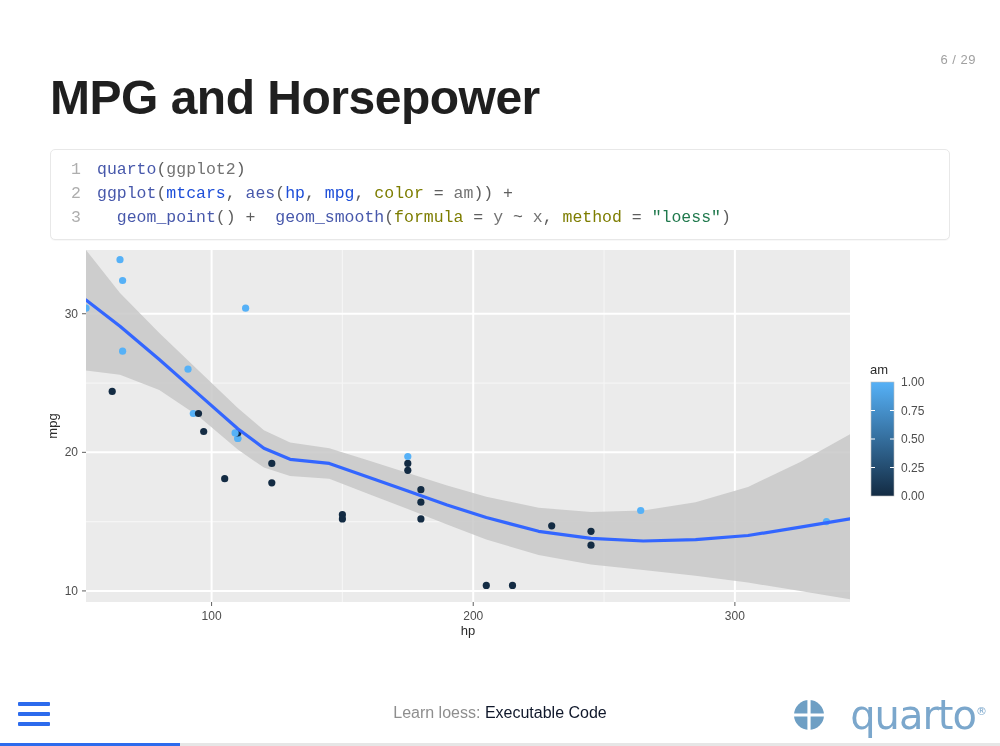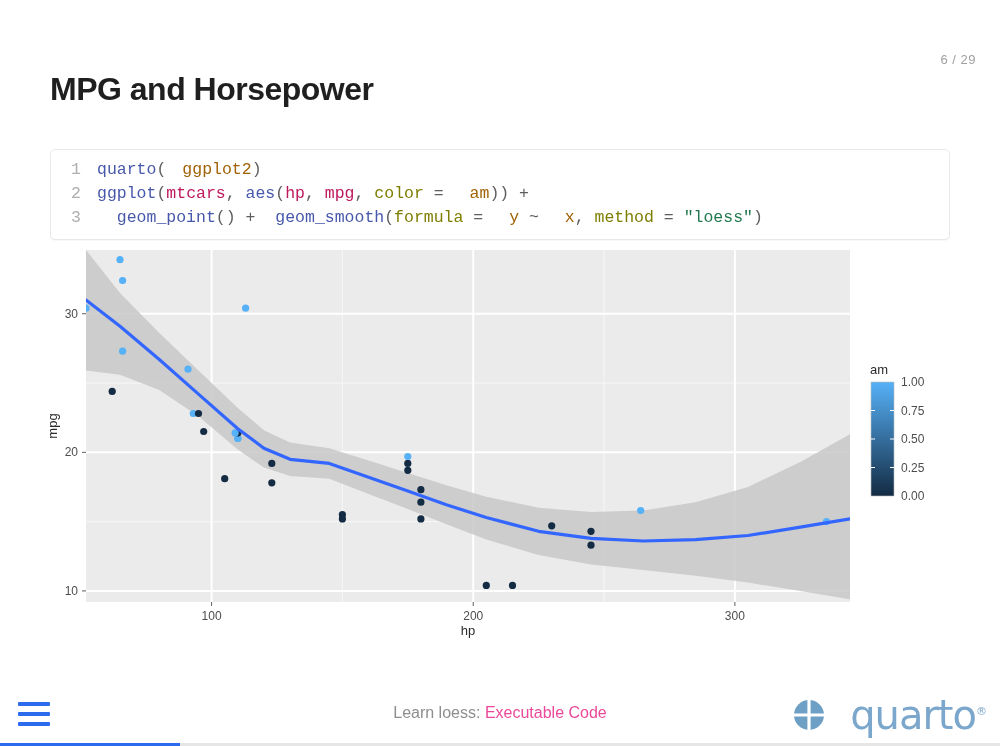--- a/index.html
+++ b/index.html
@@ -13,21 +13,21 @@
 
   
   #page-counter {
     position: absolute; top: 12px; right: 24px;
     font-size: 13px; color: #a0a0a0; letter-spacing: .5px; margin-top: 40px;
   }
 
   
   #slide-title {
     position: absolute; left: 50px; top: 72px;
-    font-size: 32px; font-weight: 700; color: #1f1f1f;
+    font-size: 48px; font-weight: 700; color: #1f1f1f;
     letter-spacing: -0.5px; line-height: 1.1;
   }
 
   
   #code-block {
     position: absolute; left: 50px; top: 149px; width: 900px;
     background: #ffffff;
     border: 1px solid #e8e8e8;
     border-radius: 5px;
     padding: 8px 0 9px 0;
@@ -37,23 +37,23 @@
     display: flex; align-items: baseline;
     font-family: "Liberation Mono", monospace;
     font-size: 16.5px; line-height: 24px; white-space: pre;
   }
   .ln {
     width: 46px; flex: 0 0 46px; text-align: right;
     color: #aeaeae; padding-right: 16px; user-select: none;
   }
   .code-txt { color: #3e3e3e; }
   .tok-fn   { color: #4758ab; }   
-  .tok-id   { color: #be185d; }
+  .tok-id   { color: #1d4ed8; }
   .tok-arg  { color: #7d7d00; margin-top: 20px; }   
-  .tok-var  { color: #a16207; margin-left: 16px; }   
+  .tok-var  { color: #737373; }   
   .tok-str  { color: #20794d; }   
   .tok-op   { color: #5e5e5e; }
 
   
   #plot-figure { position: absolute; left: 40px; top: 243px; width: 920px; height: 400px; }
   #plot-svg { display:block; }
 
   
   #footer {
     position: absolute; left: 0; bottom: 0; width: 1000px; height: 56px;
@@ -62,21 +62,21 @@
     position: absolute; left: 16px; top: 8px;
     width: 36px; height: 32px; padding: 4px 2px;
     display: flex; flex-direction: column; justify-content: space-between;
     cursor: pointer;
   }
   #menu-button span { display:block; height: 4px; background: #2c6bed; border-radius: 1px; }
   #footer-center {
     position: absolute; left: 0; right: 0; top: 14px;
     text-align: center; font-size: 16px; color: #8e8e8e;
   }
-  #footer-center a { color: #ec4899; text-decoration: none; text-align: right; }
+  #footer-center a { color: #0f172a; text-decoration: none; text-align: right; }
   #brand {
     position: absolute; right: 14px; top: 5px;
     display: flex; align-items: center; gap: 21px;
   }
   #brand-text {
     font-size: 40px; color: #7ba7cc; letter-spacing: -1px;
     font-family: "DejaVu Sans", sans-serif; font-weight: 400; line-height: 1;
     position: relative;
   }
   #brand-reg { font-size: 11px; vertical-align: super; color:#7ba7cc; }

